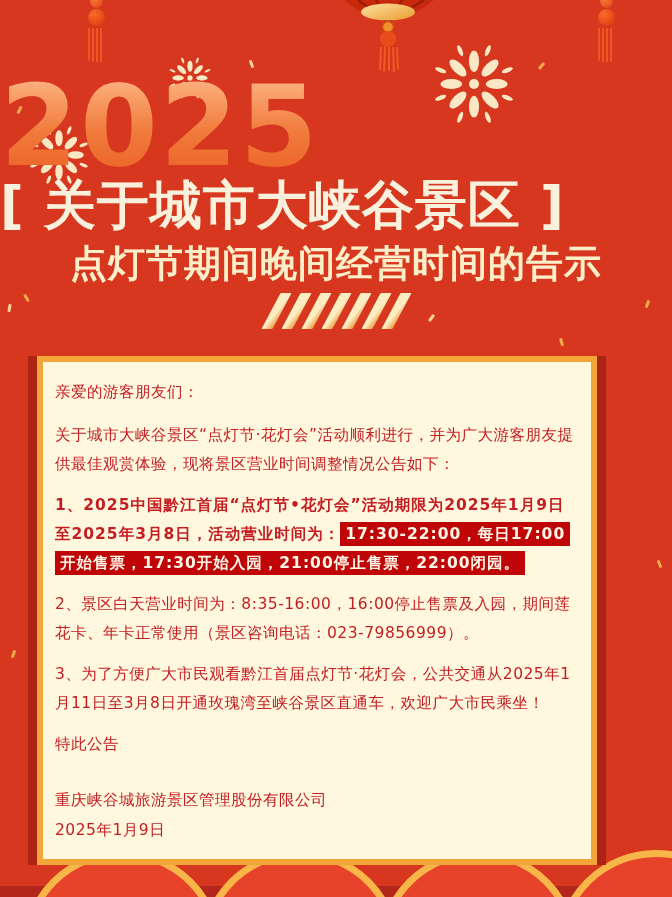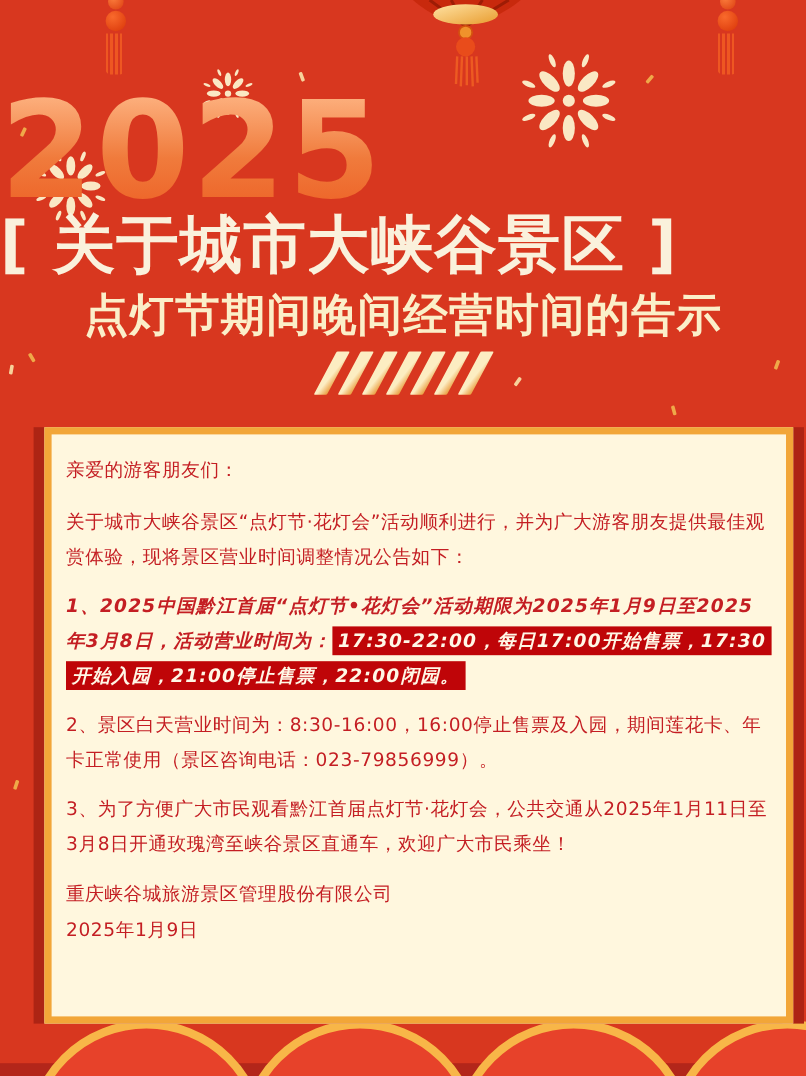--- a/index.html
+++ b/index.html
@@ -40,29 +40,29 @@
   .subtitle {
     position:absolute; left:0; top:246px; width:100%; margin:0; text-align:center;
     font-size:37px; line-height:1.1; font-weight:700; letter-spacing:1px; color:#FBEFC9;font-family:Liberation Mono, monospace;
   }
   .slashes { position:absolute; left:0; top:293px; width:100%; height:38px;
              display:flex; justify-content:center; gap:9px; }
   .slashes span { width:11px; height:36px; transform:skewX(-28deg); border-radius:1px;
              background:linear-gradient(105deg,#FCEDC2 55%,#E99B3C 100%); }
   
   .card {
-    position:absolute; left:37px; top:356px; width:624px; min-height:497px;
+    position:absolute; left:37px; top:356px; width:560px; min-height:497px;
     box-sizing:border-box; border:6px solid #F2A638; background:#FFF7DE;
     box-shadow:-9px 0 0 #AD2414, 9px 0 0 #AD2414;
     padding:16px 12px 14px 12px; z-index:2;
     color:#C41E23; font-size:15.5px; line-height:29px; letter-spacing:.5px;
   }
   .card p { margin:0 0 12px 0; }
   .card .greeting { margin-bottom:14px; }
-  .card .bold { font-weight:700; letter-spacing:1px;font-style:italic; }
+  .card .bold { font-weight:700; letter-spacing:1px; }
   .hl { background:#BF0508; color:#FFF7E6; padding:3px 5px;
         -webkit-box-decoration-break:clone; box-decoration-break:clone; }
   .closing { margin-bottom:26px !important; }
   .sig { text-align:left; padding-right:10px; line-height:30px; }
   
   .bottom-band { position:absolute; left:0; bottom:0; width:100%; height:11px;
                  background:#B3261A; z-index:0; }
   .scallop { position:absolute; top:850px; width:186px; height:186px; border-radius:50%;
              background:#E7422A; border:7px solid #F8B648; z-index:1; }
   .scallop::before, .scallop::after { content:""; position:absolute; border:4px solid transparent;
@@ -158,22 +158,23 @@
     <span></span>
     <span></span>
     <span></span>
     <span></span>
   </div>
 
   <section class="card">
     <p class="greeting">亲爱的游客朋友们：</p>
     <p>关于城市大峡谷景区“点灯节·花灯会”活动顺利进行，并为广大游客朋友提供最佳观赏体验，现将景区营业时间调整情况公告如下：</p>
     <p class="bold"><span>1、2025中国黔江首届“点灯节•花灯会”活动期限为2025年1月9日至2025年3月8日，活动营业时间为：</span><span class="hl">17:30-22:00，每日17:00开始售票，17:30开始入园，21:00停止售票，22:00闭园。</span></p>
-    <p>2、景区白天营业时间为：8:30-16:00，16:00停止售票及入园，期间莲花卡、年卡正常使用（景区咨询电话：023-79856999）。</p>
+    <p>2、景区白天营业时间为：8:35-16:00，16:00停止售票及入园，期间莲花卡、年卡正常使用（景区咨询电话：023-79856999）。</p>
     <p>3、为了方便广大市民观看黔江首届点灯节·花灯会，公共交通从2025年1月11日至3月8日开通玫瑰湾至峡谷景区直通车，欢迎广大市民乘坐！</p>
+    <p class="closing">特此公告</p>
     <div class="sig">重庆峡谷城旅游景区管理股份有限公司</div>
     <div class="sig">2025年1月9日</div>
   </section>
 
   <div class="bottom-band"></div>
   <div class="scallop sc1"></div>
   <div class="scallop sc2"></div>
   <div class="scallop sc3"></div>
   <div class="scallop sc4"></div>
 

